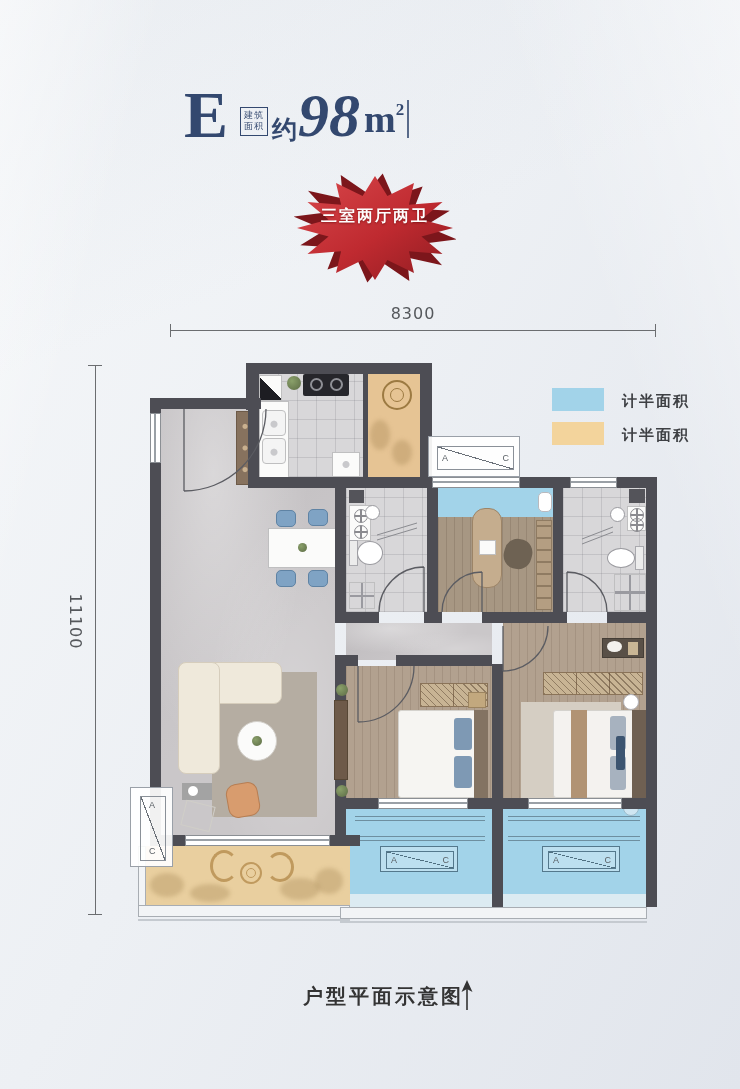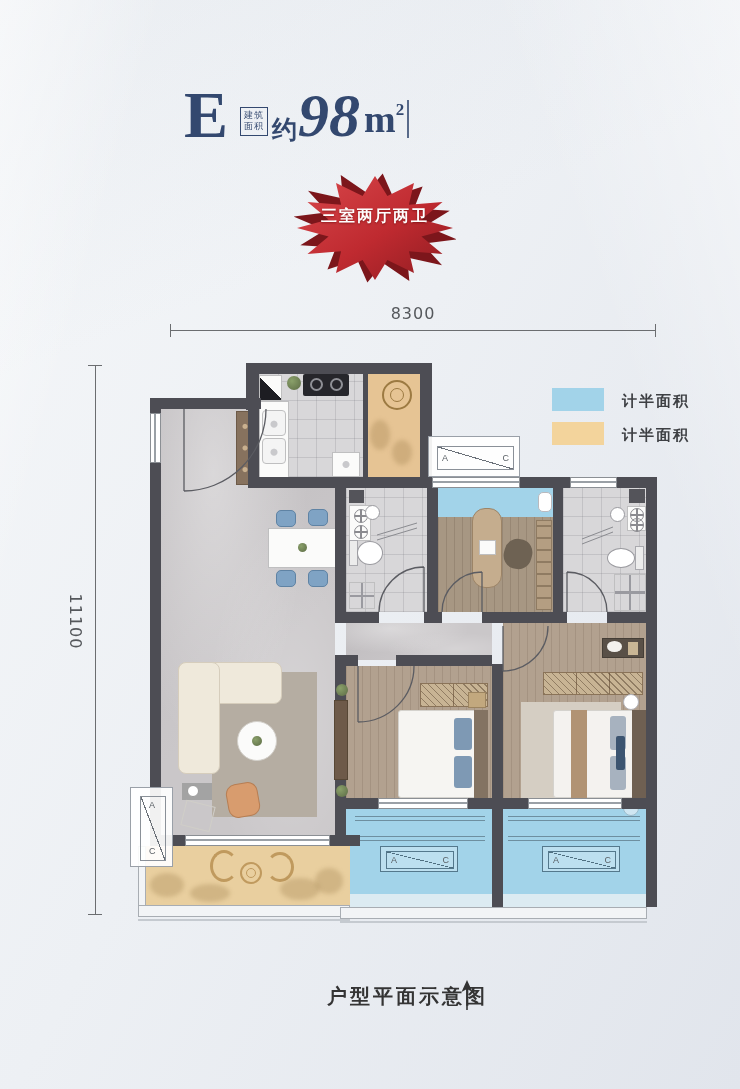--- a/index.html
+++ b/index.html
@@ -311,18 +311,18 @@
       <path d="M373,268 L373,313 M373,313 A45,45 0 0 0 418,268"></path>
     </g>
     <g stroke="#8a8b90" stroke-width="1">
       <path d="M247,182 L287,170 M247,177 L287,165"></path>
       <path d="M452,186 L483,174 M452,181 L483,169"></path>
     </g>
   </svg>
 </div>
 
 <div class="abs" style="left:0;top:960px;width:740px;height:80px;">
-  <div class="abs caption" style="left:303px;top:23px;margin-left:24px;">户型平面示意图</div>
+  <div class="abs caption" style="left:303px;top:23px;">户型平面示意图</div>
   <svg width="18" height="32" viewBox="0 0 18 32" style="position:absolute;left:458px;top:20px;">
     <line x1="9" y1="30" x2="9" y2="8" stroke="#333" stroke-width="1.6"></line>
     <polygon points="9,0 3.5,12 9,9 14.5,12" fill="#333"></polygon>
   </svg>
 </div>
 
 </body></html>

